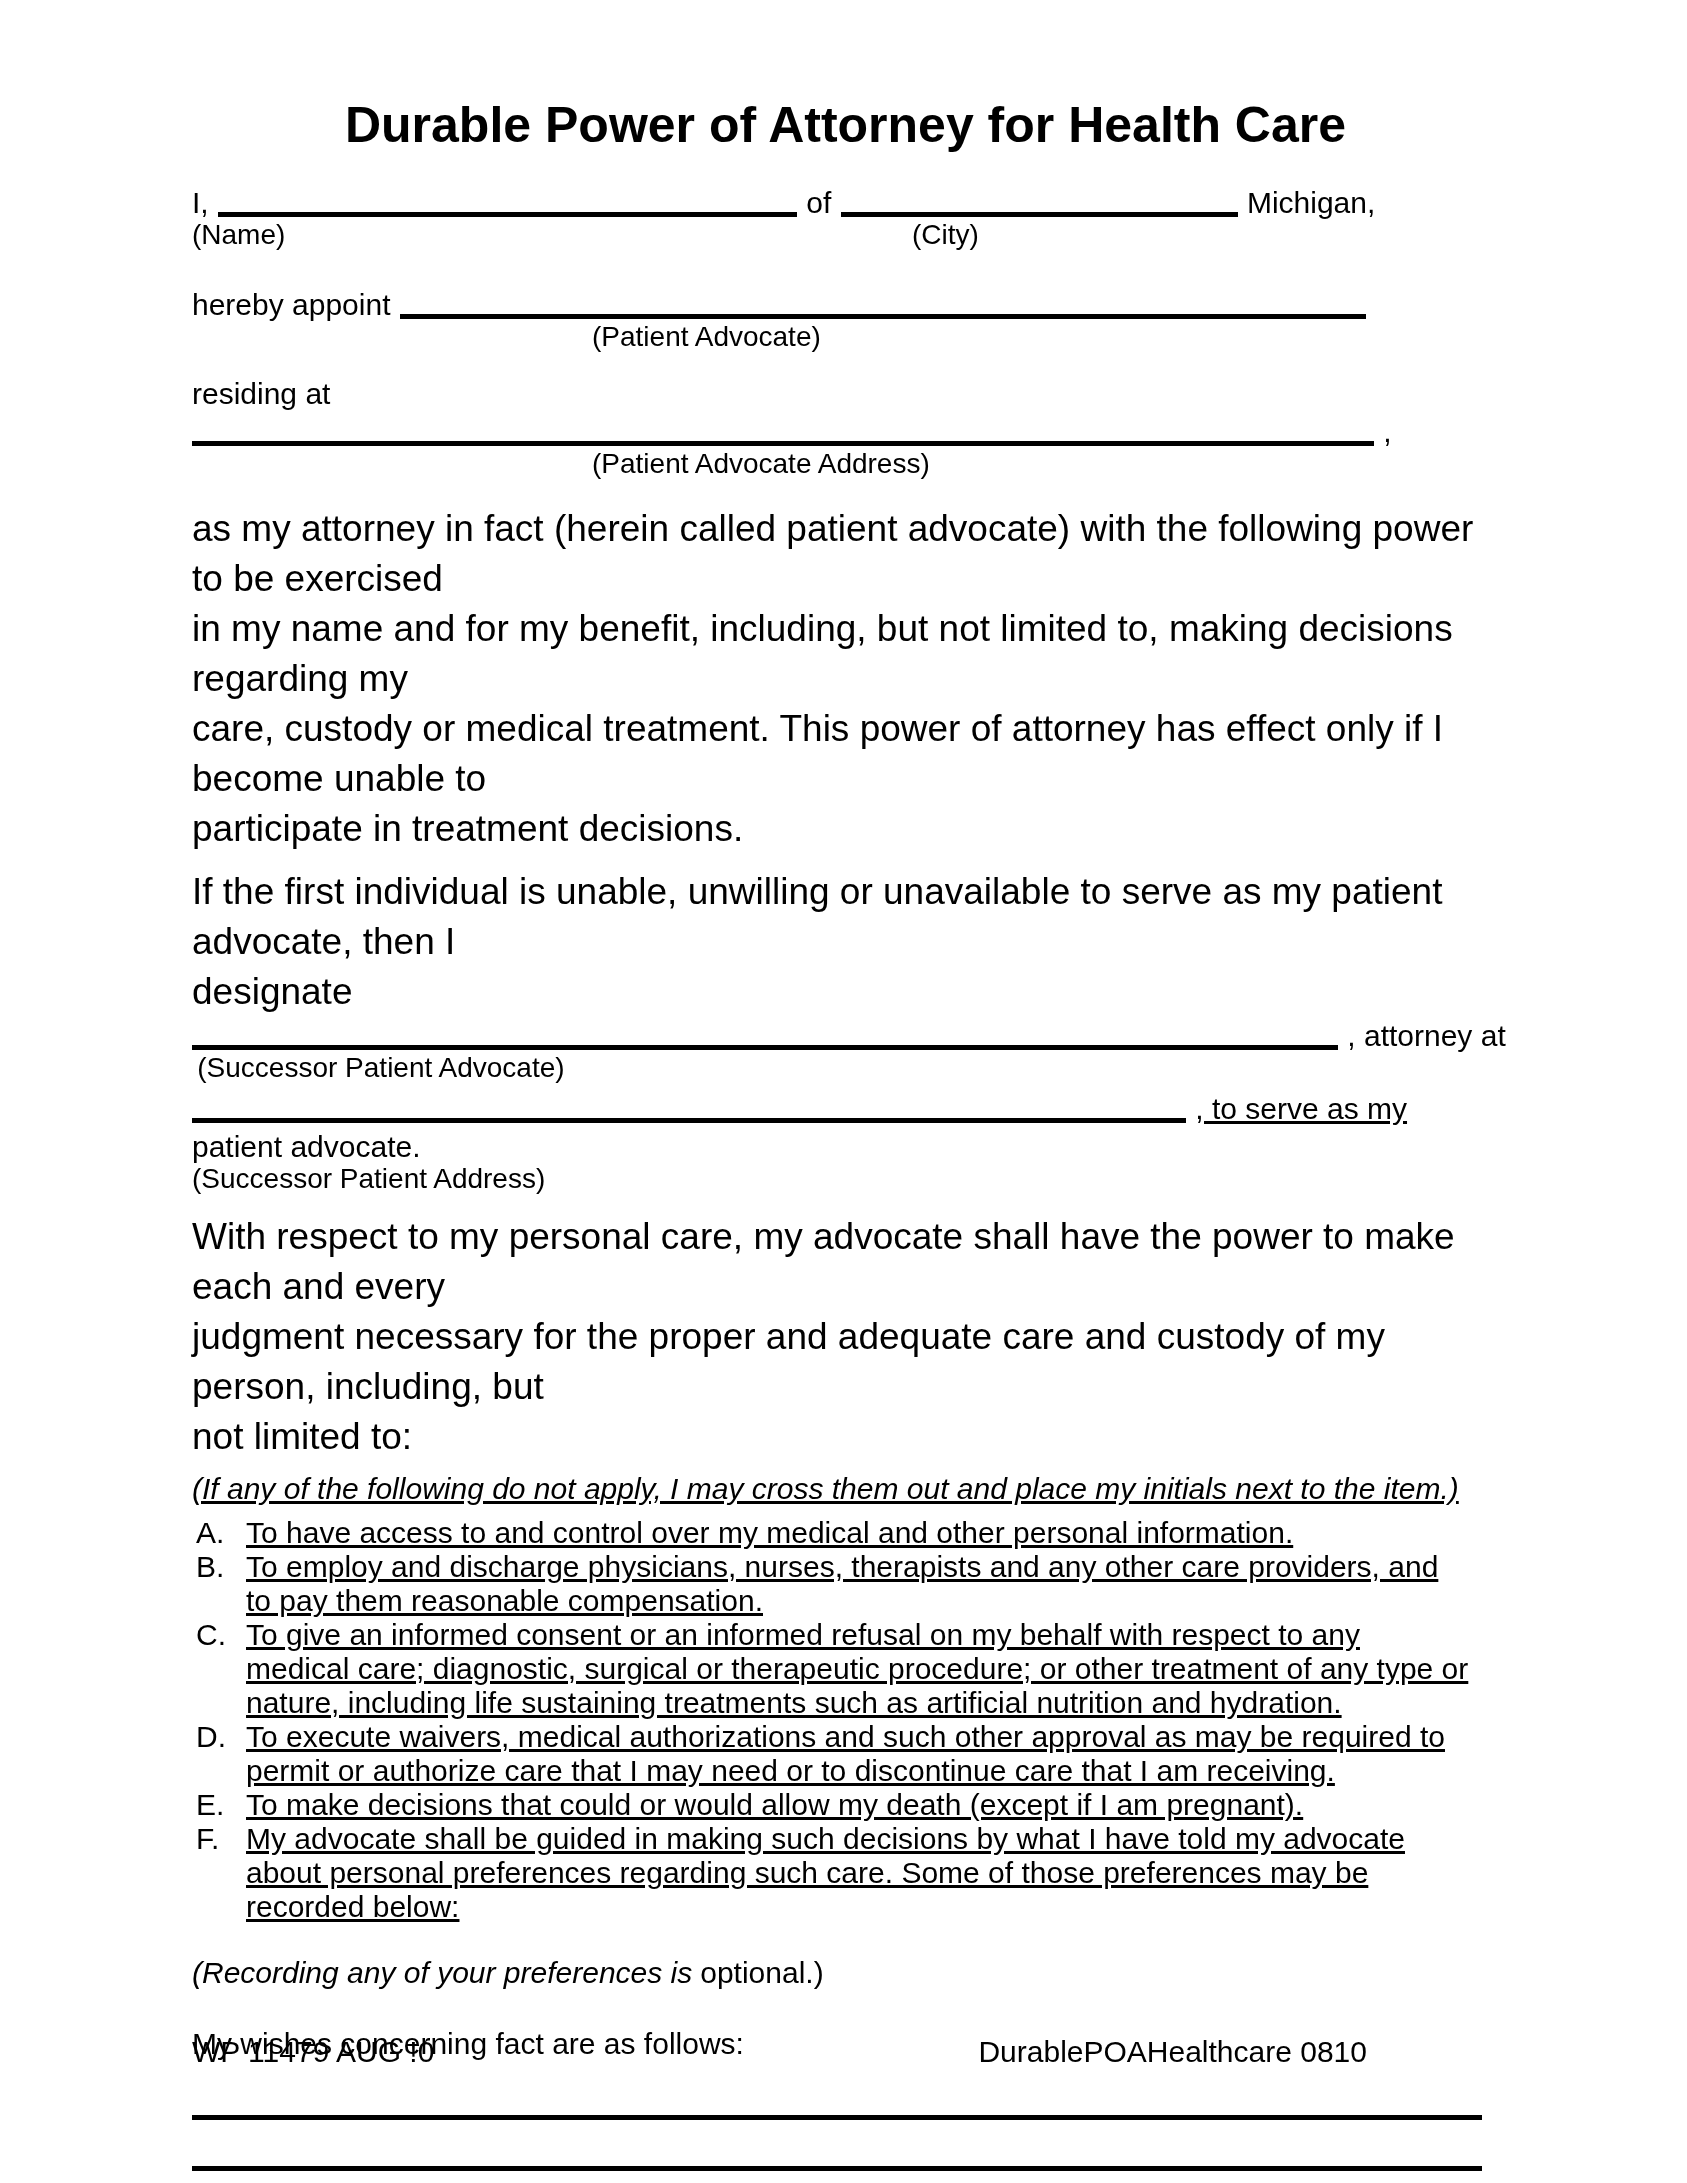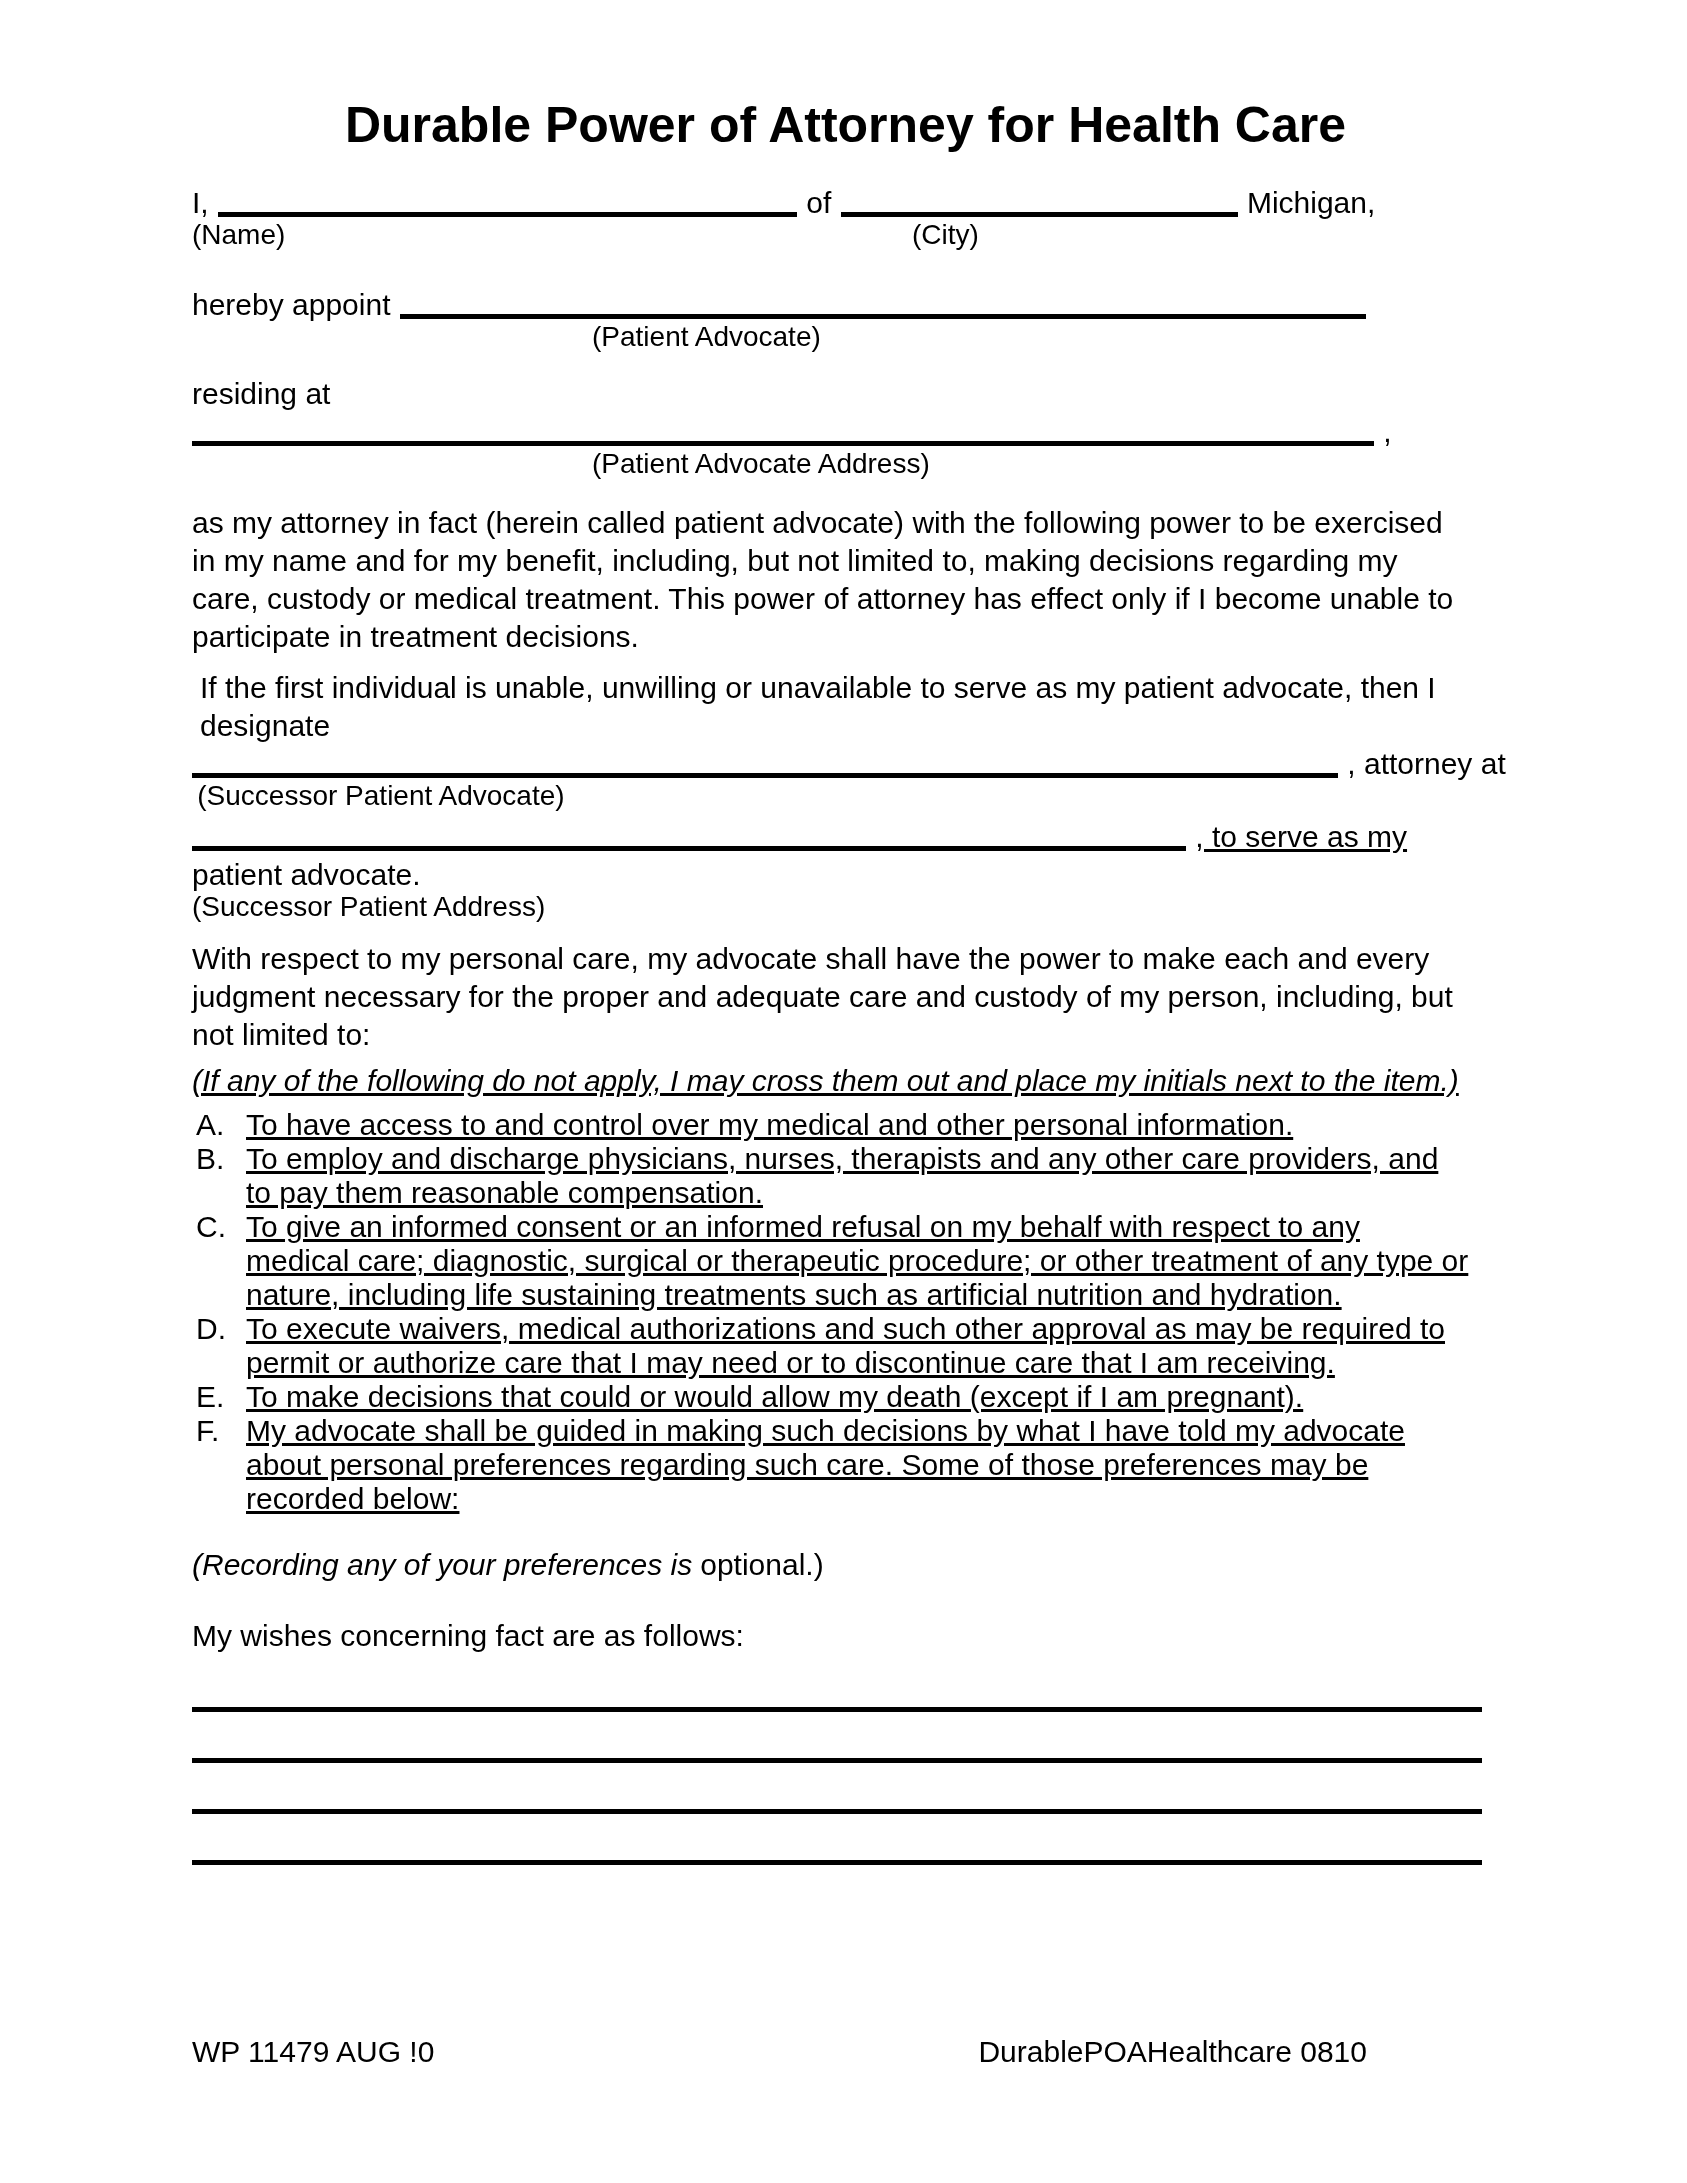--- a/index.html
+++ b/index.html
@@ -29,22 +29,22 @@
     font-weight: bold;
     text-align: center;
     white-space: nowrap;
   }
   .row {
     font-size: 30px;
     line-height: 38px;
     white-space: nowrap;
   }
   .para {
-    font-size: 30px;
-    line-height: 38px;
+    font-size: 37px;
+    line-height: 50px;
     white-space: pre-line;
   }
   .labels-row {
     position: relative;
     height: 26.5px;
     font-size: 28px;
     line-height: 26.5px;
   }
   .labels-row span {
     position: absolute;
@@ -104,21 +104,21 @@
     left: 192px;
     right: 189px;
     bottom: 114px;
     display: flex;
     justify-content: space-between;
     font-size: 30px;
     line-height: 34px;
     white-space: nowrap;
   }
 
-  .mt20 { margin-top: 13.2px; margin-left: 8px; }
+  .mt20 { margin-top: 13.2px; }
   .mt30 { margin-top: 20px; }
   .mt36 { margin-top: 8px; text-decoration: underline; }
   .mt38 { margin-top: 25px; }
   .mt40 { margin-top: 26.5px; }
   .mt46 { margin-top: 30px; }
   .mt50 { margin-top: 33px; }
   .mt56 { margin-top: 37px; }
   .mt76 { margin-top: 32px; }
 </style>
 </head>

